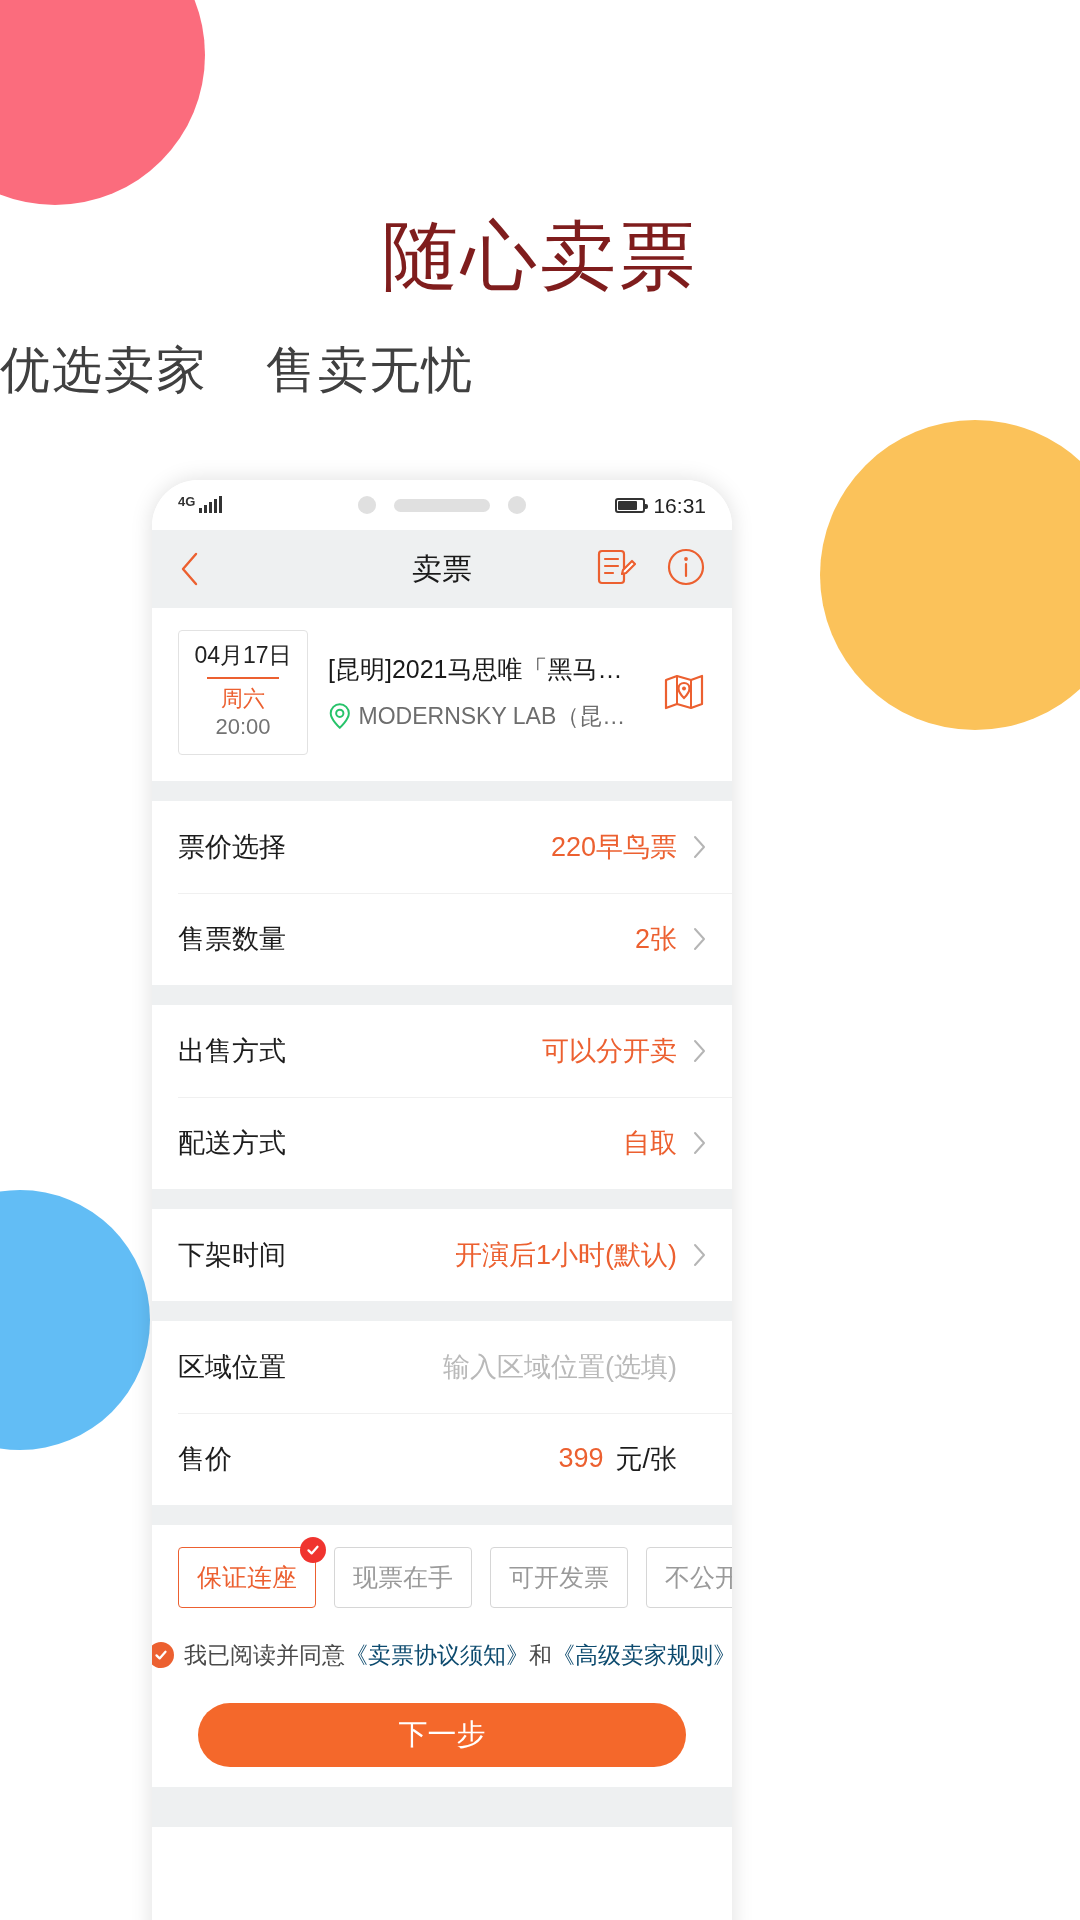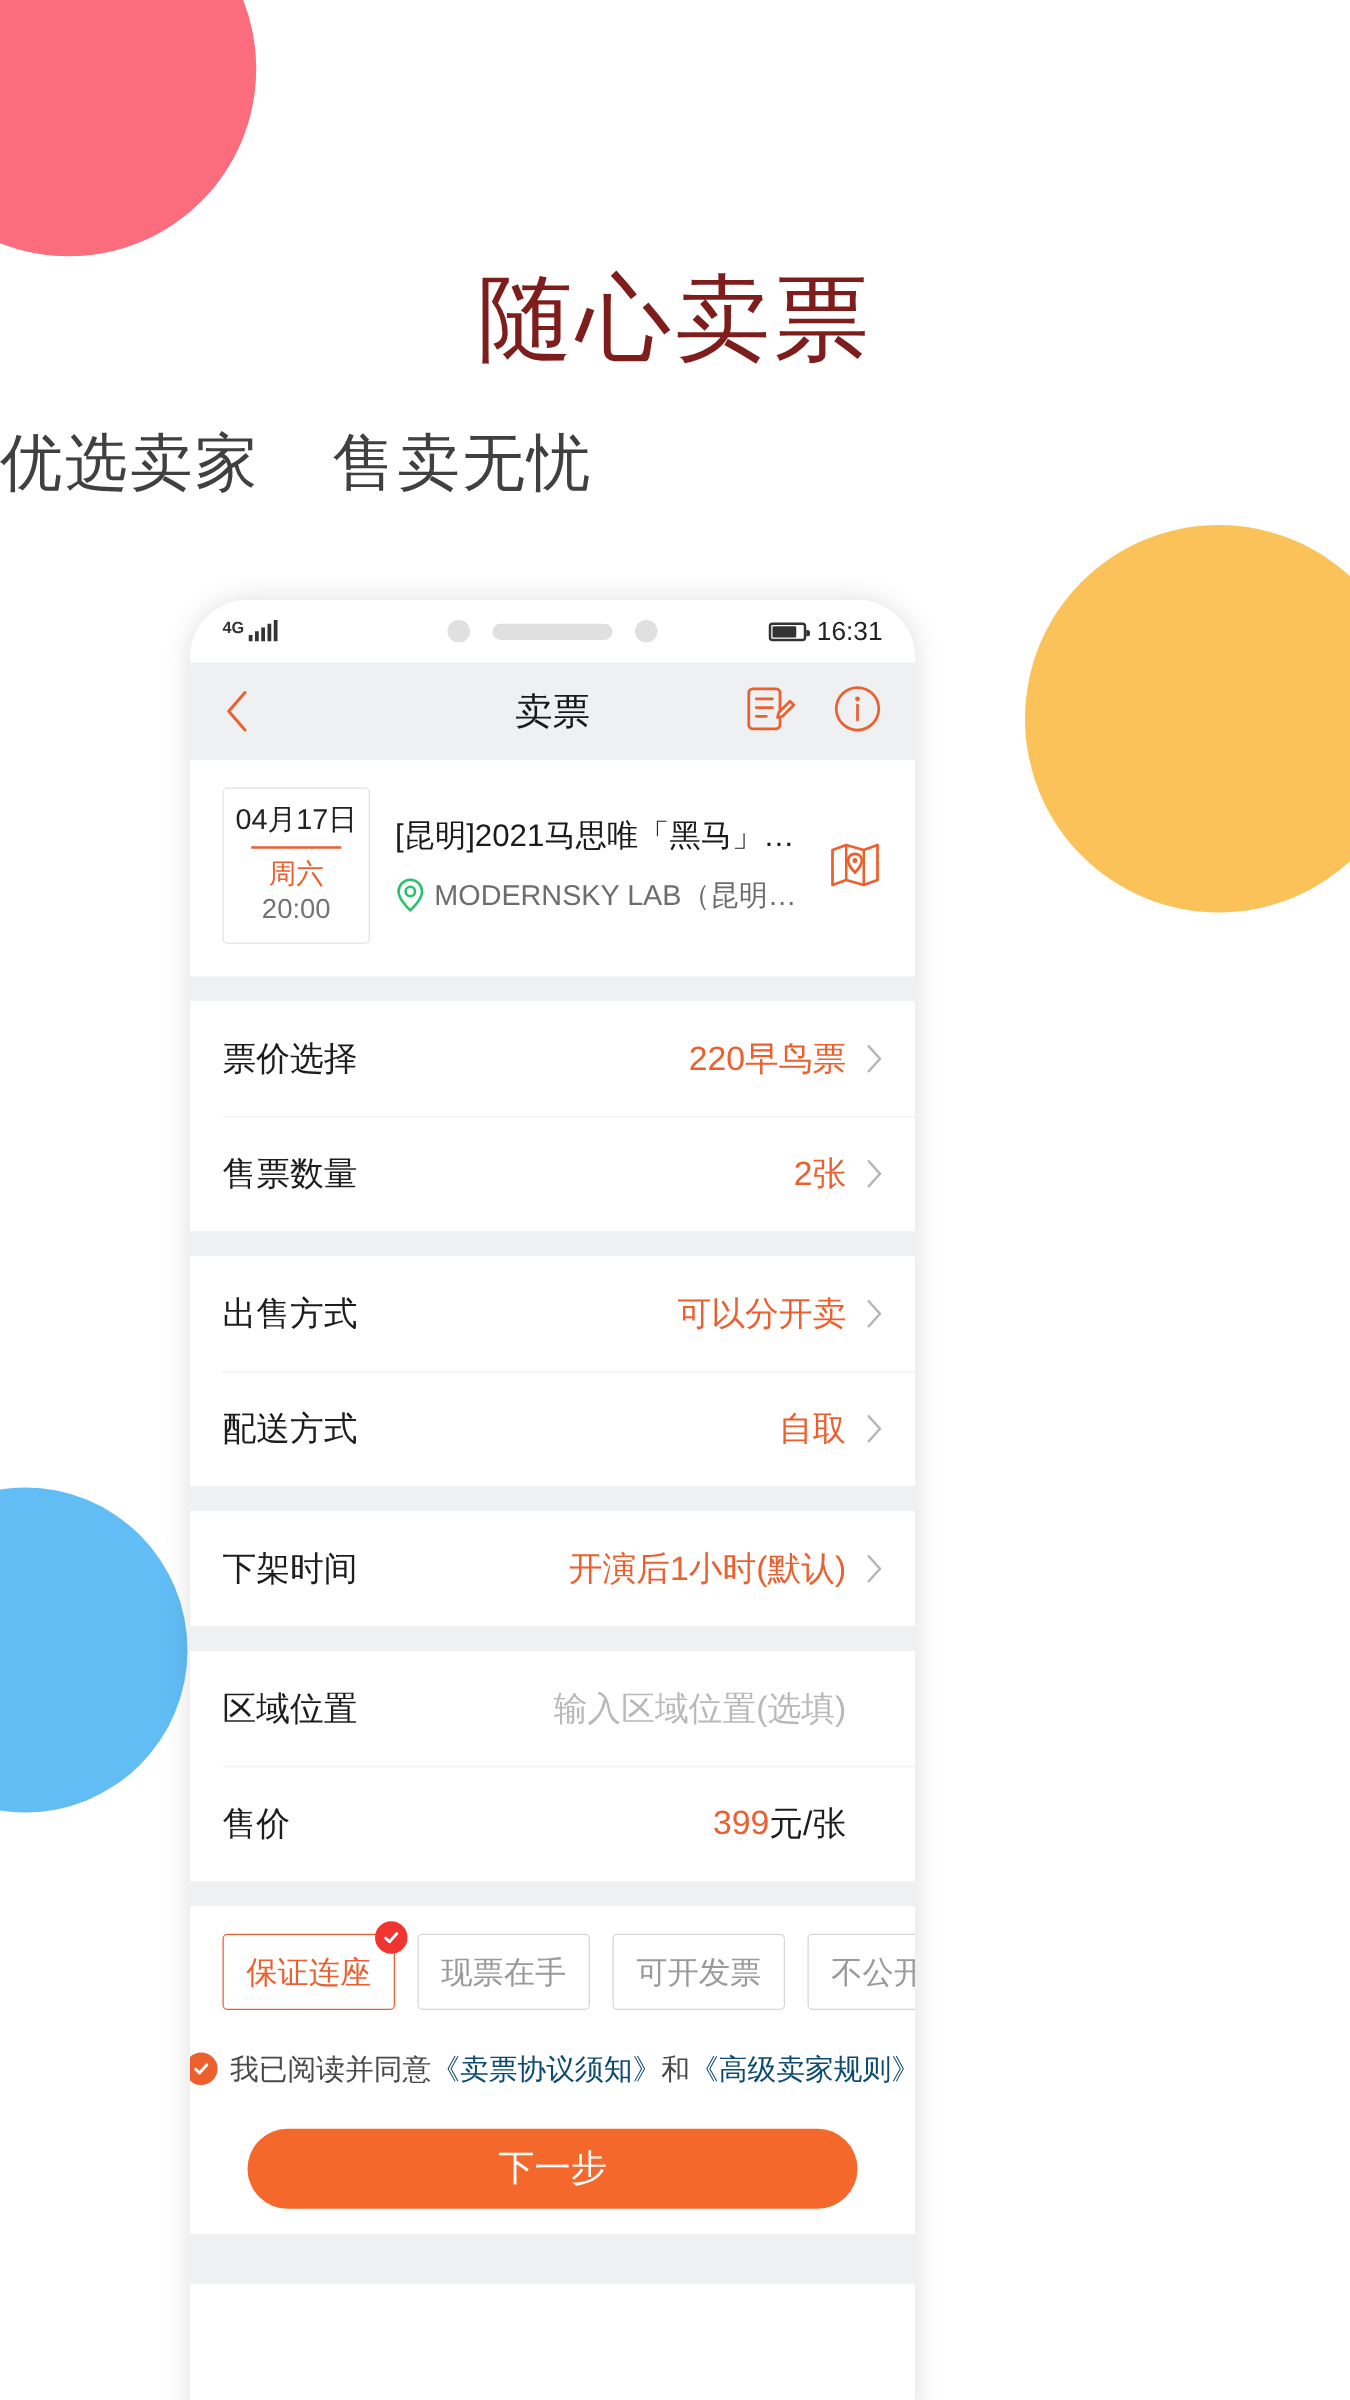--- a/index.html
+++ b/index.html
@@ -79,21 +79,21 @@
     font-size: 30px; color: #1a1a1a;
   }
   .nav-right { margin-left: auto; display: flex; align-items: center; gap: 30px; z-index: 2; }
 
   
   .event {
     background: #fff; display: flex; align-items: center;
     padding: 22px 26px 26px 26px; gap: 20px;
   }
   .date-box {
-    width: 118px; border: 1px solid #e2e2e2; border-radius: 4px;
+    width: 130px; border: 1px solid #e2e2e2; border-radius: 4px;
     text-align: center; padding: 10px 0 12px 0; flex: none;
   }
   .date-top { font-size: 23px; color: #222; line-height: 1.25; }
   .date-rule { width: 72px; height: 2px; background: #EC6030; margin: 7px auto 6px auto; }
   .date-week { font-size: 22px; color: #EC6030; line-height: 1.25; }
   .date-time { font-size: 22px; color: #737373; line-height: 1.35; }
 
   .event-info { flex: 1; min-width: 0; }
   .event-title {
     font-size: 25px; color: #1a1a1a; line-height: 1.35;
@@ -111,21 +111,21 @@
     padding: 0 26px; margin: 0 0 0 0; position: relative;
   }
   .row + .row::before {
     content: ""; position: absolute; left: 26px; right: 0; top: 0; height: 1px; background: #f0f0f0;
   }
   .row-label { font-size: 27px; color: #1d1d1d; }
   .row-value { margin-left: auto; font-size: 27px; color: #EC6030; }
   .row-value.muted { color: #b9b9b9; }
   .chev { margin-left: 16px; display: flex; align-items: center; }
   .chev-spacer { margin-left: 16px; width: 13px; }
-  .price-unit { margin-left: 0; font-size: 27px; color: #1d1d1d; }
+  .price-unit { margin-left: 12px; font-size: 27px; color: #1d1d1d; }
 
   
   .tags { background: #fff; display: flex; gap: 18px; padding: 22px 26px 18px 26px; }
   .tag {
     position: relative; border: 1px solid #d6d6d6; border-radius: 4px;
     padding: 13px 18px; font-size: 25px; color: #9a9a9a; white-space: nowrap;
   }
   .tag.on { border-color: #EC6030; color: #EC6030; }
   .tag-check {
     position: absolute; right: -11px; top: -11px;

